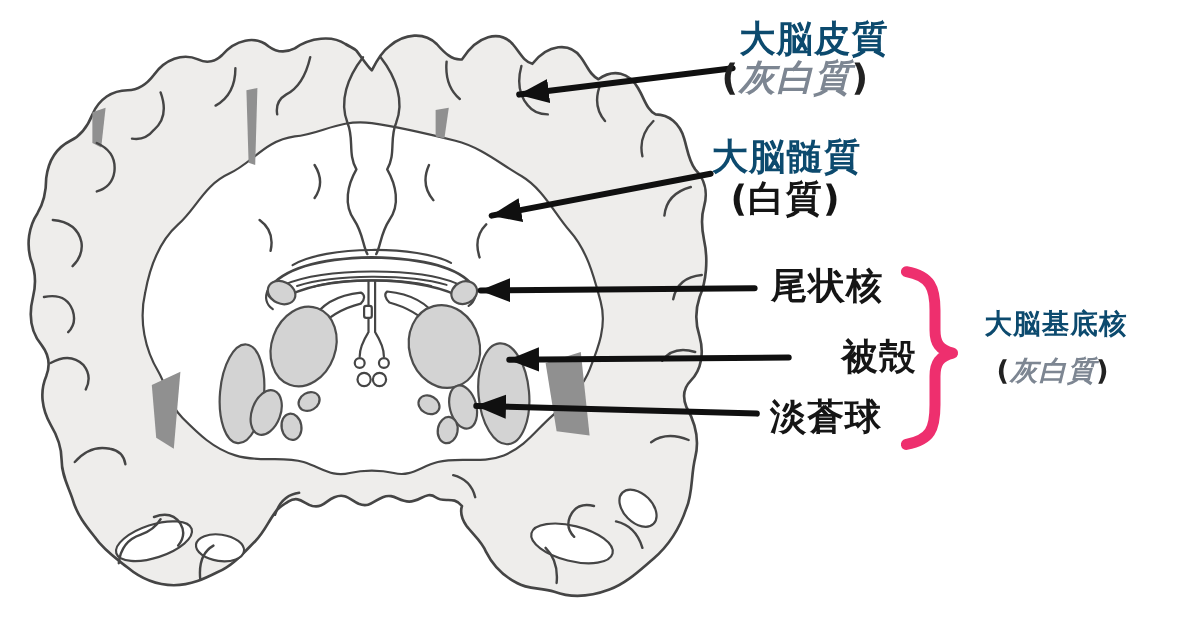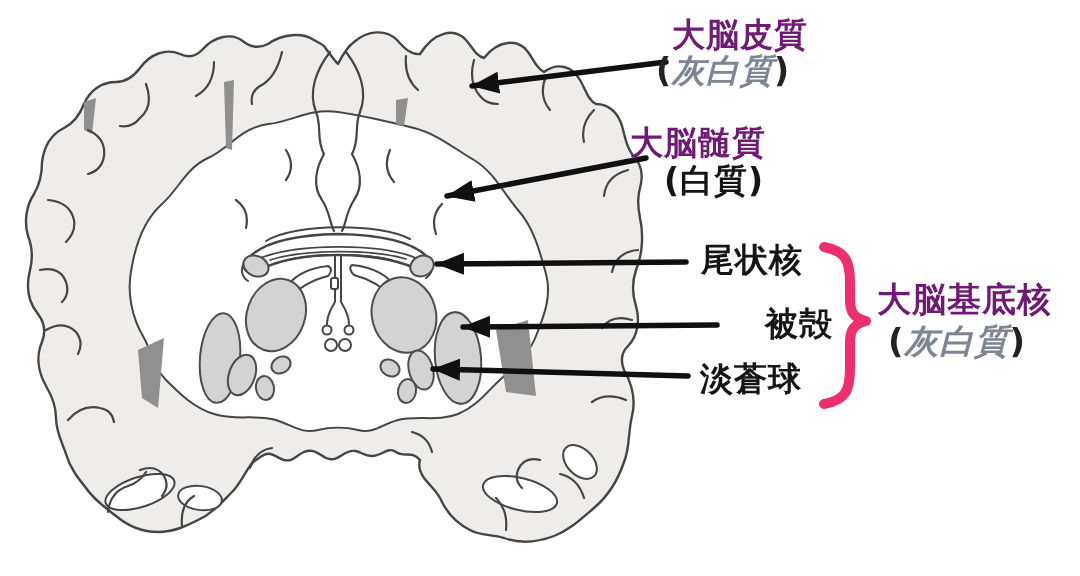--- a/index.html
+++ b/index.html
@@ -5,25 +5,25 @@
   html,body{margin:0;padding:0;background:#ffffff;}
   #stage{
     position:relative;width:1080px;height:576px;background:#ffffff;overflow:hidden;
     font-family:"DejaVu Sans","Liberation Sans",sans-serif;
   }
   #stage svg{position:absolute;left:0;top:0;}
   .lbl{
     position:absolute;font-weight:bold;font-size:33px;line-height:1.05;
     letter-spacing:1px;white-space:nowrap;
   }
-  .pink{color:#701a75;}
+  .pink{color:#0c4a6e;}
   .blk{color:#151515;}
   .paren{color:#222222;}
   .grayin{color:#7d8692;font-style:italic;}
-  .small5{font-size:34px;}
+  .small5{font-size:25px;margin-left:18px;}
 </style>
 </head>
 <body>
 
 <div id="stage">
 
   <svg width="1080" height="576" viewBox="0 0 1080 576">
     <defs>
       <marker id="ah" markerUnits="userSpaceOnUse" markerWidth="30" markerHeight="24" refX="27" refY="11" orient="auto">
         <path d="M0,0 L28,11 L0,22 Z" fill="#101010"></path>
@@ -167,21 +167,21 @@
     <path fill="none" stroke="#ee2f6e" stroke-width="10" stroke-linecap="round" stroke-linejoin="round" d="M824,247 C846,251 850,262 850,282 L850,300 C850,312 854,318 866,321
              C854,324 850,330 850,342 L850,368 C850,390 846,400 824,404"></path>
   </svg>
 
   <div class="lbl pink" style="left:672px;top:18px">大脳皮質</div>
 
   <div class="lbl" style="left:656px;top:54px">
     <span class="paren">(</span><span class="grayin">灰白質</span><span class="paren">)</span>
   </div>
 
-  <div class="lbl pink" style="left:630px;top:126px">大脳髄質</div>
+  <div class="lbl pink" style="left:647px;top:126px">大脳髄質</div>
 
   <div class="lbl blk" style="left:701px;top:243px">尾状核</div>
 
   <div class="lbl blk" style="left:664px;top:164px">(白質)</div>
 
   <div class="lbl blk" style="left:765px;top:307px">被殻</div>
 
   <div class="lbl blk" style="left:700px;top:362px">淡蒼球</div>
 
   <div class="lbl pink small5" style="left:877px;top:282px">大脳基底核</div>

